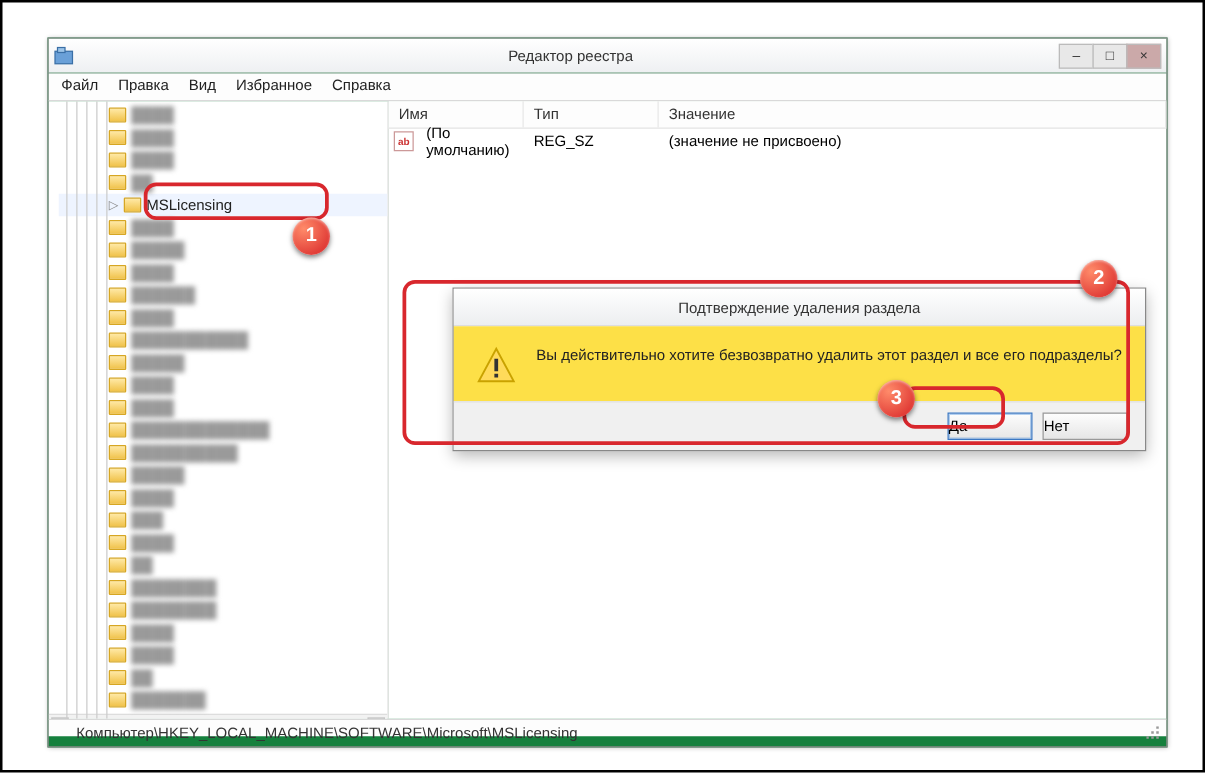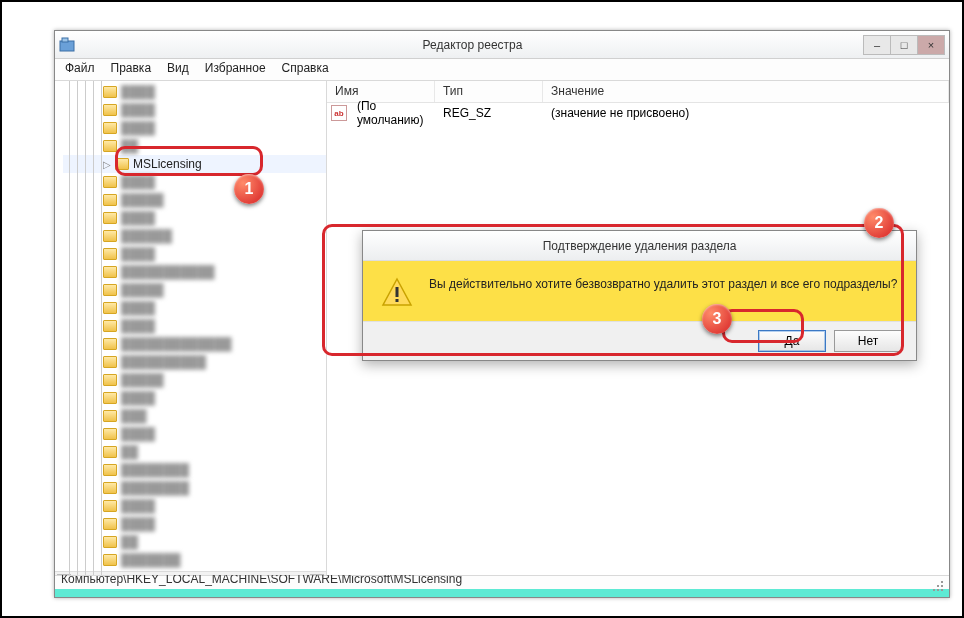--- a/index.html
+++ b/index.html
@@ -1,17 +1,17 @@
 <!DOCTYPE html>
 <html><head>
 <meta charset="utf-8">
 <style>
   * { margin: 0; padding: 0; box-sizing: border-box; font-family: "Segoe UI", Tahoma, sans-serif; font-size: 12px; }
   body { background: #fff; width: 964px; height: 618px; position: relative; overflow: hidden; border: 2px solid #000;}
-  .window { position: absolute; top: 28px; left: 52px; width: 896px; height: 568px; background: #5eead4; border: 1px solid #888; box-shadow: 0 0 4px rgba(0,0,0,0.3); }
+  .window { position: absolute; top: 28px; left: 36px; width: 896px; height: 568px; background: #15803d; border: 1px solid #888; box-shadow: 0 0 4px rgba(0,0,0,0.3); }
   .titlebar { height: 28px; background: linear-gradient(#fff,#eef0f2); display: flex; align-items: center; padding: 0 4px; border-bottom: 1px solid #d0d0d0; }
   .titlebar-icon { width: 16px; height: 16px; margin-right: 6px; }
   .titlebar-title { flex: 1; text-align: center; color: #333; }
   .win-controls { display: flex; }
   .win-btn { width: 28px; height: 20px; border: 1px solid #bbb; background: #e8e8e8; margin-left: -1px; display:flex; align-items:center; justify-content:center; font-size:11px; color:#333; cursor:pointer;}
   .win-btn.close { background: #cba9a9; }
   .menu { height: 22px; border-bottom: 1px solid #d9d9d9; display: flex; align-items: flex-start; padding: 0 2px; background:#fdfdfd;}
   .menu-item { padding: 2px 8px; color:#222; cursor:pointer; }
   .content { display: flex; height: 494px; }
   .tree-pane { width: 272px; border-right: 1px solid #d9d9d9; overflow: hidden; position: relative; background:#fff;}
@@ -26,32 +26,32 @@
   .tree-lines .vline { position:absolute; top:0; bottom:0; width:1px; background:#ccc;}
   .hscroll { height:16px; border-top:1px solid #ddd; background:#f2f2f2; display:flex; align-items:center; justify-content:space-between; padding:0 2px;}
   .hscroll .arrow {width:14px; height:12px; background:#e2e2e2; border:1px solid #bbb; font-size:8px; text-align:center; line-height:10px;}
   .list-pane { flex:1; background:#fff; position:relative;}
   .list-header { height: 22px; display:flex; border-bottom:1px solid #e4e4e4; background:#fdfdfd;}
   .list-header div { padding: 3px 8px; border-right:1px solid #e8e8e8; color:#333;}
   .col-name{width:108px;} .col-type{width:108px;} .col-value{flex:1;}
   .list-row { height:20px; display:flex; align-items:center;}
   .list-row .val-icon {width:16px;height:16px; margin:0 4px; border:1px solid #c99; background:#fff; display:flex; align-items:center; justify-content:center; color:#c33; font-size:8px; font-weight:bold;}
   .list-row .cell{padding:0 6px;}
-  .statusbar { height:14px; border-top:1px solid #d9d9d9; padding:3px 6px; color:#333; background:#fdfdfd; display:flex; align-items:flex-end;}
+  .statusbar { height:14px; border-top:1px solid #d9d9d9; padding:3px 22px; color:#333; background:#fdfdfd; display:flex; align-items:flex-start;}
   .resize-grip{position:absolute; right:4px; bottom:4px; width:12px;height:12px;}
   .resize-grip svg{display:block;}
 
   
   .dialog { position:absolute; top:228px; left:334px; width:555px; background:#fff; border:1px solid #888; box-shadow: 0 4px 12px rgba(0,0,0,.3); margin-left: 26px;}
   .dialog-title { height:30px; background:linear-gradient(#fff,#eceef0); text-align:center; line-height:30px; color:#333; border-bottom:1px solid #ddd;}
   .dialog-body { padding: 16px 18px 12px 18px; display:flex; align-items:flex-start; background:#fde047;}
   .warn-icon { width:32px; height:32px; margin-right:16px;}
   .dialog-msg { flex:1; color:#222;}
   .dialog-btns { background:#f0f0f0; padding:8px 14px; display:flex; justify-content:flex-end; gap:8px; border-top:1px solid #e0e0e0;}
-  .dlg-btn { width:68px; height:22px; border:1px solid #999; background:linear-gradient(#fdfdfd,#e6e6e6); cursor:pointer; text-align:center; line-height:20px;}
+  .dlg-btn { width:68px; height:22px; border:1px solid #999; background:linear-gradient(#fdfdfd,#e6e6e6); cursor:pointer; line-height:20px;}
   .dlg-btn.primary { border:1px solid #3b78c4; box-shadow: 0 0 0 1px rgba(70,140,220,.4) inset;}
 
   
   .callout-box { position:absolute; border:3px solid #d8272d; border-radius:10px; pointer-events:none;}
   .badge { position:absolute; width:30px; height:30px; border-radius:50%; background: radial-gradient(circle at 30% 30%, #ff8b6a, #d62024); color:#fff; font-weight:bold; font-size:16px; display:flex; align-items:center; justify-content:center; box-shadow: 0 2px 4px rgba(0,0,0,.5), inset 0 1px 2px rgba(255,255,255,.5);}
 </style>
 </head>
 <body>
 
 <div class="window">

